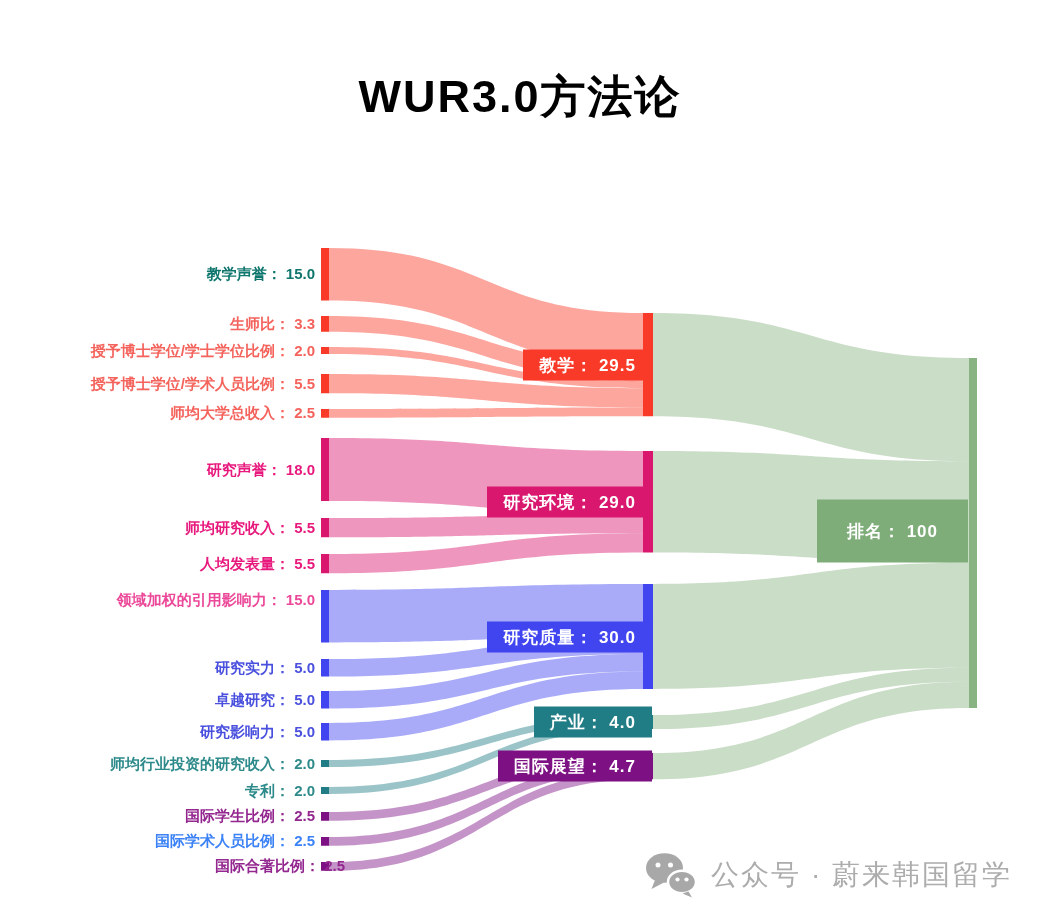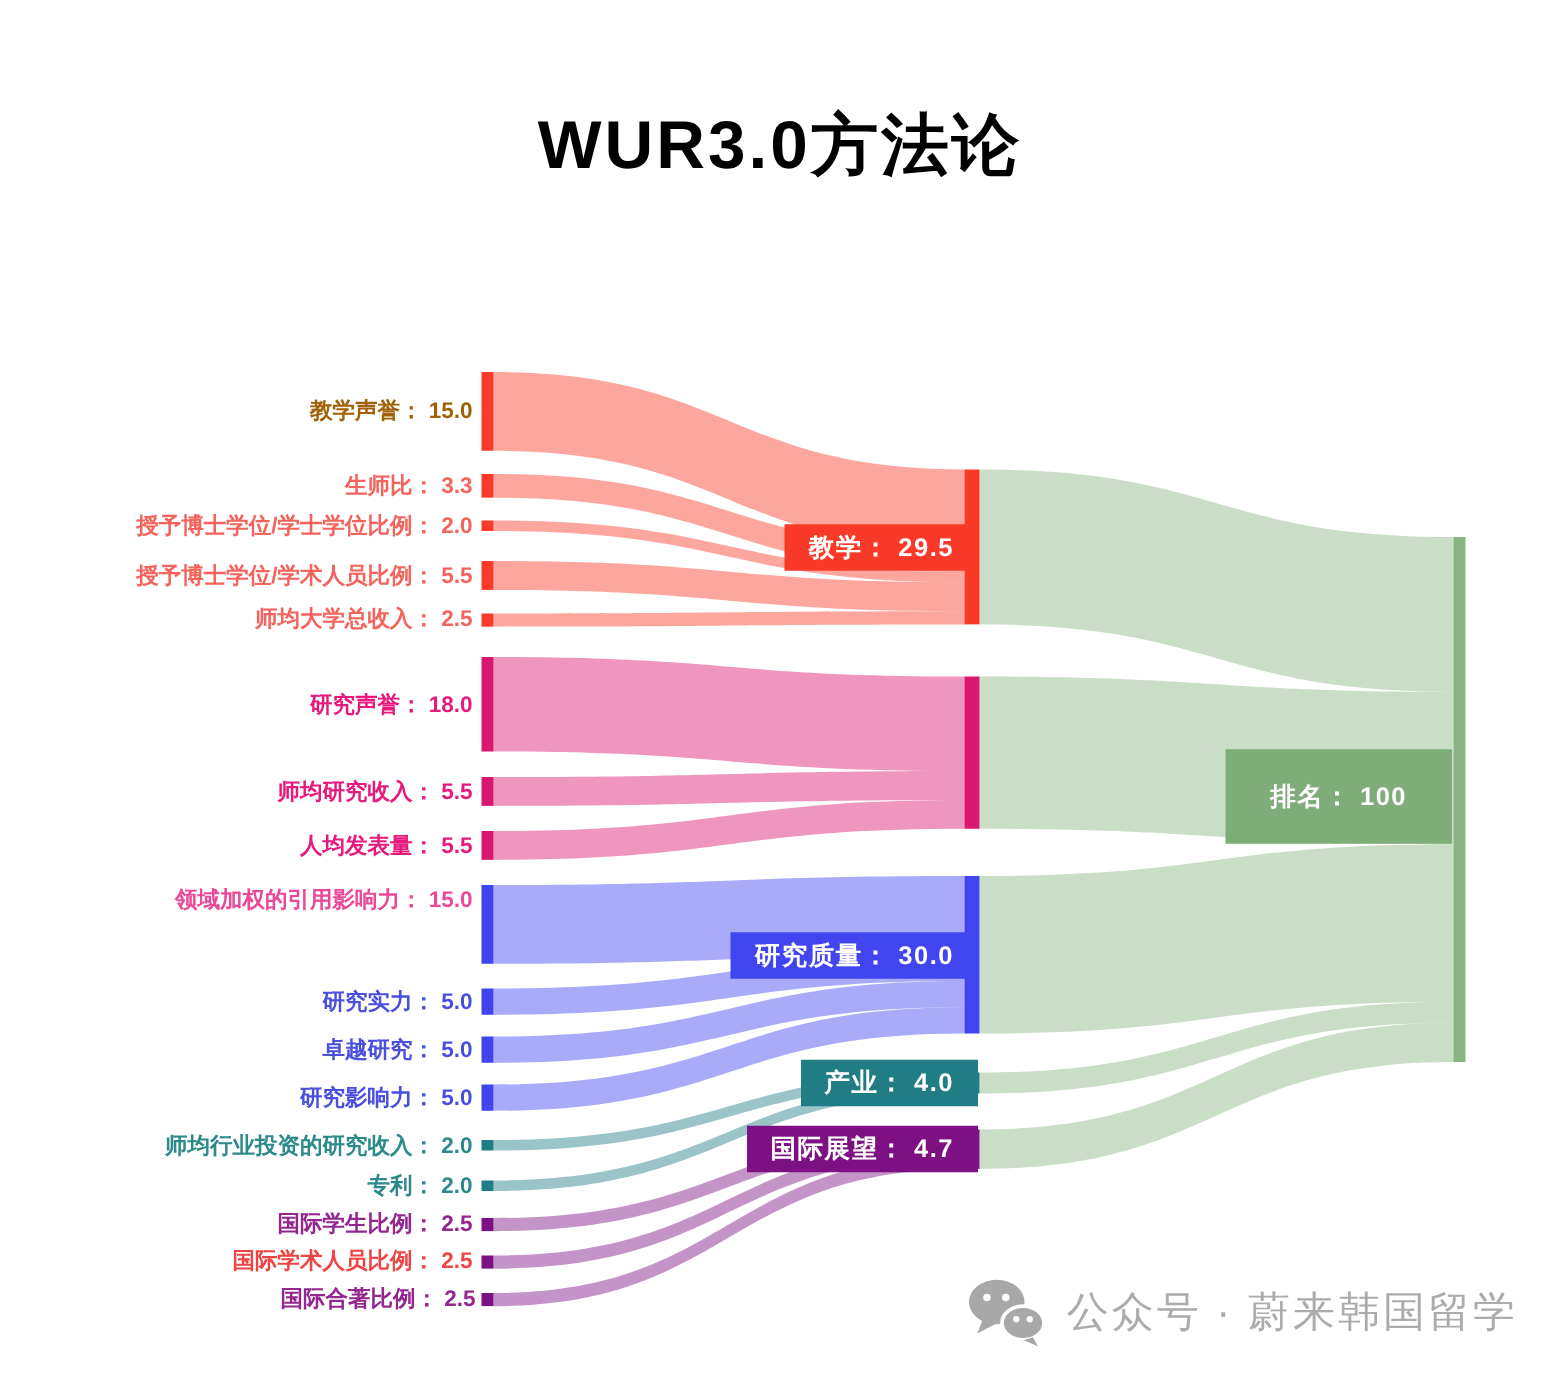--- a/index.html
+++ b/index.html
@@ -80,40 +80,41 @@
       <rect x="321" y="787" width="8" height="7" fill="#207D85"></rect>
       <rect x="643" y="715" width="10" height="14" fill="#207D85"></rect>
       <rect x="321" y="812" width="8" height="8.75" fill="#7D1082"></rect>
       <rect x="321" y="837" width="8" height="8.75" fill="#7D1082"></rect>
       <rect x="321" y="862" width="8" height="8.75" fill="#7D1082"></rect>
       <rect x="643" y="753" width="10" height="26.25" fill="#7D1082"></rect>
       <rect x="969" y="358" width="8" height="350" fill="#8AB383"></rect>
     </svg>
 
   <div id="labels-layer" class="labels-layer">
-      <div class="node-label-left" style="right: 725px; top: 274.25px; color: #a16207;">教学声誉：  15.0</div>
+      <div class="node-label-left" style="right: 725px; top: 274.25px; color: #0f766e;">教学声誉：  15.0</div>
       <div class="node-label-left" style="right: 725px; top: 323.875px; color: rgb(244, 99, 92);">生师比：  3.3</div>
       <div class="node-label-left" style="right: 725px; top: 350.5px; color: rgb(244, 99, 92);">授予博士学位/学士学位比例：  2.0</div>
       <div class="node-label-left" style="right: 725px; top: 383.625px; color: rgb(244, 99, 92);">授予博士学位/学术人员比例：  5.5</div>
       <div class="node-label-left" style="right: 725px; top: 413.375px; color: rgb(244, 99, 92);">师均大学总收入：  2.5</div>
       <div class="node-label-box" style="right: 388px; top: 364.625px; background: rgb(249, 58, 40);">教学：  29.5</div>
       <div class="node-label-left" style="right: 725px; top: 469.5px; color: rgb(232, 25, 125);">研究声誉：  18.0</div>
       <div class="node-label-left" style="right: 725px; top: 527.625px; color: rgb(232, 25, 125);">师均研究收入：  5.5</div>
       <div class="node-label-left" style="right: 725px; top: 563.625px; color: rgb(232, 25, 125);">人均发表量：  5.5</div>
+      <div class="node-label-box" style="right: 388px; top: 501.75px; background: rgb(217, 23, 111);">研究环境：  29.0</div>
       <div class="node-label-left" style="right: 725px; top: 600px; color: #ec4899;">领域加权的引用影响力：  15.0</div>
       <div class="node-label-left" style="right: 725px; top: 667.75px; color: rgb(74, 80, 222);">研究实力：  5.0</div>
       <div class="node-label-left" style="right: 725px; top: 699.75px; color: rgb(74, 80, 222);">卓越研究：  5.0</div>
       <div class="node-label-left" style="right: 725px; top: 731.75px; color: rgb(74, 80, 222);">研究影响力：  5.0</div>
       <div class="node-label-box" style="right: 388px; top: 636.5px; background: rgb(65, 69, 240);">研究质量：  30.0</div>
       <div class="node-label-left" style="right: 725px; top: 763.5px; color: rgb(46, 138, 138);">师均行业投资的研究收入：  2.0</div>
       <div class="node-label-left" style="right: 725px; top: 790.5px; color: rgb(46, 138, 138);">专利：  2.0</div>
       <div class="node-label-box" style="right: 388px; top: 722px; background: rgb(32, 125, 133);">产业：  4.0</div>
       <div class="node-label-left" style="right: 725px; top: 816.375px; color: rgb(147, 39, 143);">国际学生比例：  2.5</div>
-      <div class="node-label-left" style="right: 725px; top: 841.375px; color: #ef4444;">国际学术人员比例：  2.5</div>
-      <div class="node-label-left" style="right: 723px; top: 866.375px; color: rgb(147, 39, 143);">国际合著比例：  2.5</div>
+      <div class="node-label-left" style="right: 725px; top: 841.375px; color: #3b82f6;">国际学术人员比例：  2.5</div>
+      <div class="node-label-left" style="right: 695px; top: 866.375px; color: rgb(147, 39, 143);">国际合著比例：  2.5</div>
       <div class="node-label-box" style="right: 388px; top: 766.125px; background: rgb(125, 16, 130);">国际展望：  4.7</div>
       <div class="node-label-box" style="right: 72px; top: 531px; background: rgb(127, 173, 121); padding: 20px 30px;">排名：  100</div>
     </div>
 
   <div class="watermark">
     <span class="wechat-icon">
       <svg width="52" height="46" viewBox="0 0 52 46">
         <g fill="#a8a8a8">
           <ellipse cx="19.5" cy="16" rx="18.5" ry="14.8"></ellipse>
           <path d="M10 28 L6.5 37 L19 30.5 Z"></path>

